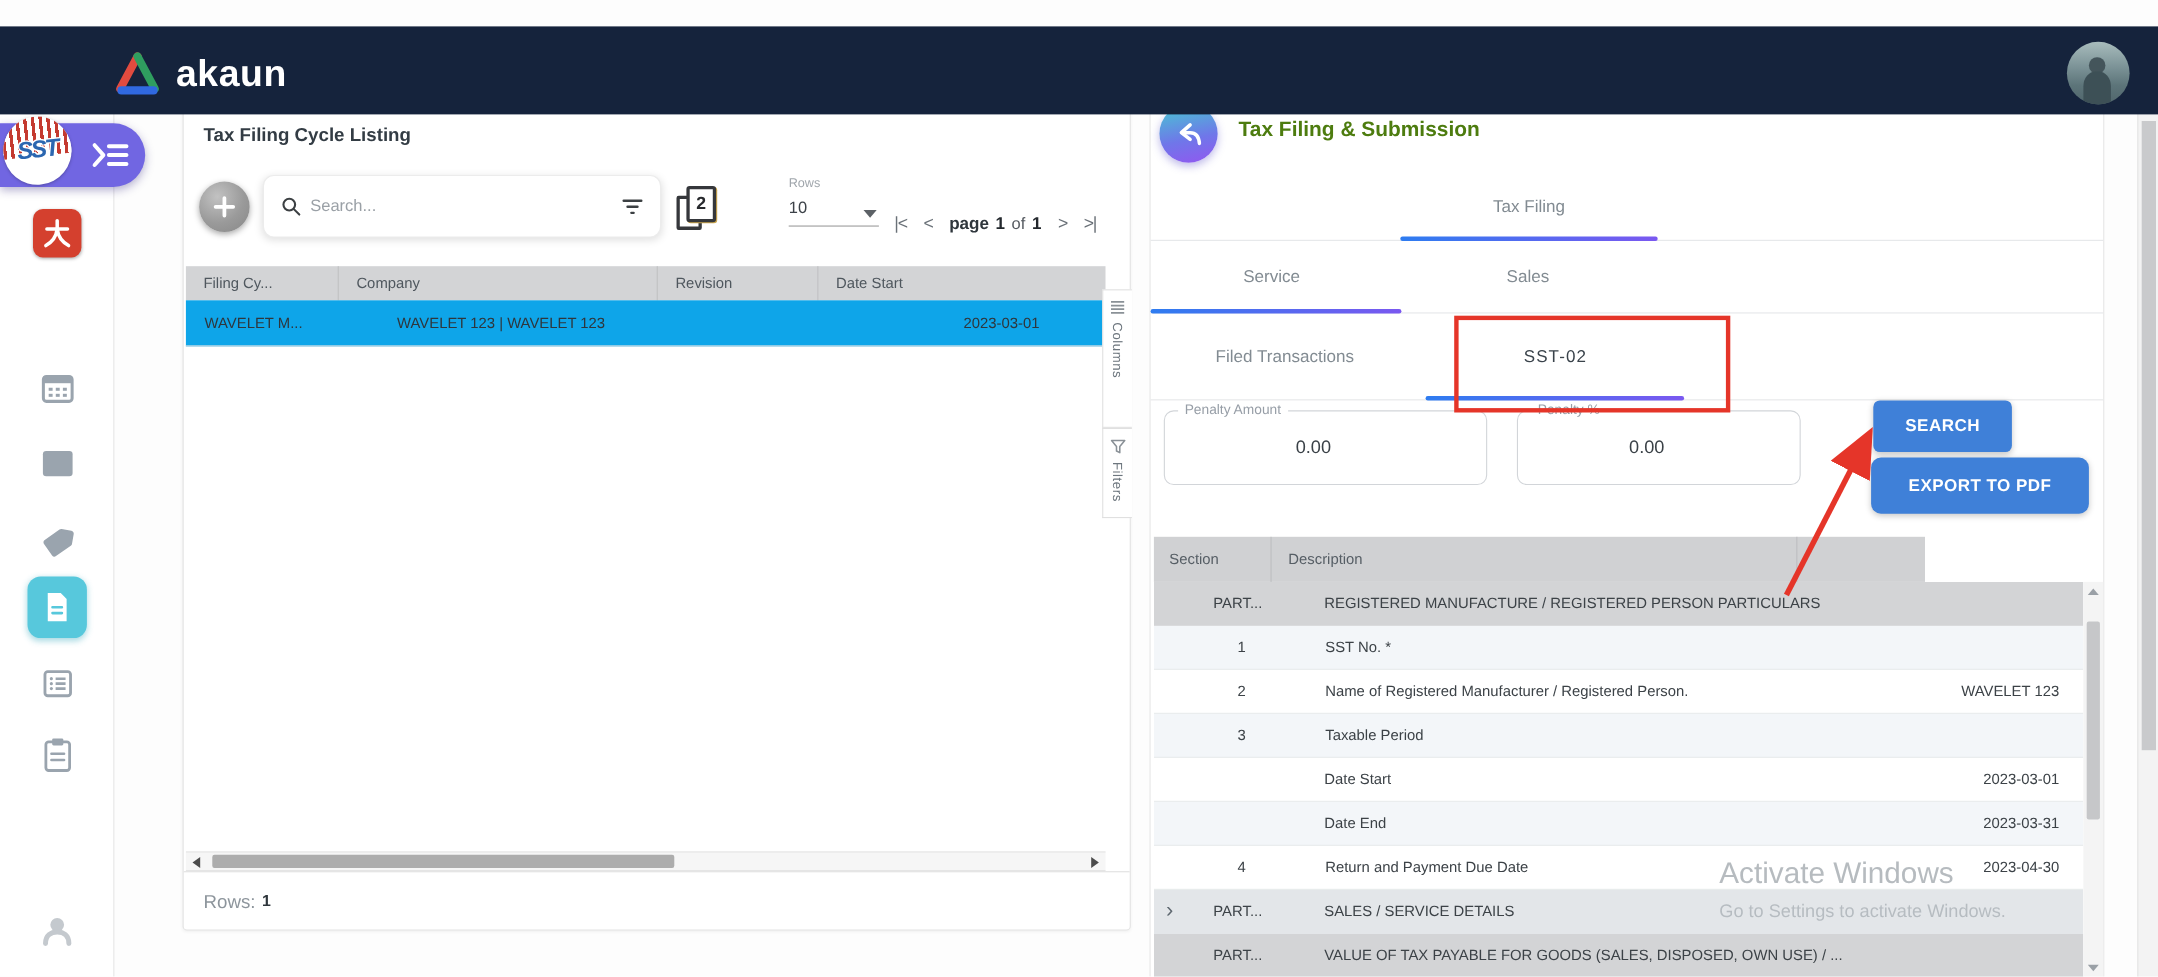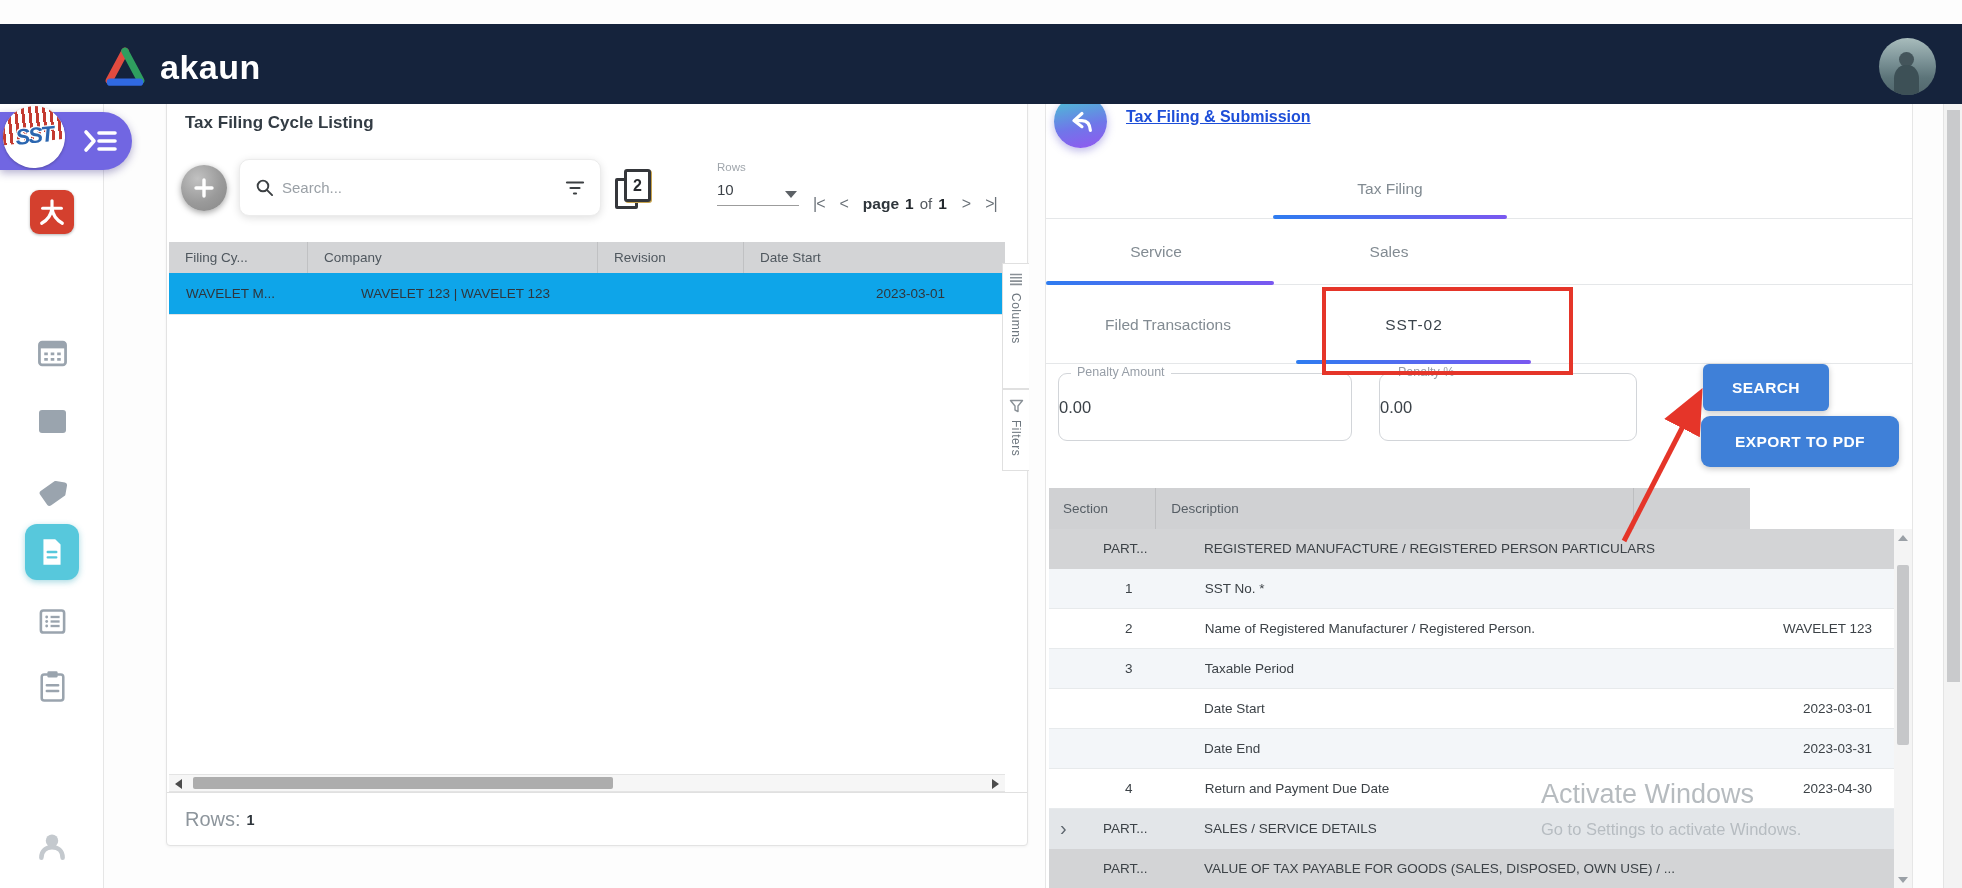--- a/index.html
+++ b/index.html
@@ -78,34 +78,34 @@
   .lt-c3 { width:146px; }
   .lt-c4 { width:261px; text-align:right; padding-right:60px; }
 
   .lt-hscroll { position:absolute; left:2px; top:681px; width:836px; height:18px; background:#f6f6f6;
                 border-top:1px solid #e4e4e4; border-bottom:1px solid #e4e4e4; }
   .hs-thumb { position:absolute; left:24px; top:2px; width:420px; height:12px; background:#adadad; border-radius:2px; cursor:pointer; }
   .hs-left, .hs-right { position:absolute; top:4px; width:0; height:0; border-top:5px solid transparent; border-bottom:5px solid transparent; cursor:pointer; }
   .hs-left { left:6px; border-right:7px solid #4c4c4c; }
   .hs-right { right:6px; border-left:7px solid #4c4c4c; }
   .lt-footer { position:absolute; left:0; top:699px; width:860px; height:54px; border-top:1px solid #e0e0e0; display:flex; align-items:center; padding-left:18px; }
-  .ltf-label { font-size:20px; color:#8d959c; margin-right:6px; }
+  .ltf-label { font-size:17px; color:#8d959c; margin-right:6px; }
   .ltf-value { font-size:14.5px; color:#2f363c; font-weight:700; }
 
   .side-tab { position:absolute; left:835px; width:27px; background:#fff; border:1px solid #e0e0e0; border-right:none;
               display:flex; flex-direction:column; align-items:center; padding-top:9px; gap:7px; cursor:pointer; z-index:3; }
   .side-tab-cols { top:170px; height:126px; }
   .side-tab-filters { top:296px; height:82px; }
   .vtext { writing-mode:vertical-lr; font-size:12px; color:#6d767e; letter-spacing:.5px; }
 
   
   .back-btn { position:absolute; left:8px; top:6px; width:53px; height:53px; border-radius:50%;
               background:linear-gradient(168deg,#45cbd1 0%, #6f77e9 58%, #9257f0 100%);
               display:flex; align-items:center; justify-content:center; box-shadow:0 3px 8px rgba(90,80,200,.4); cursor:pointer; }
-  .rc-title { position:absolute; left:80px; top:19px; font-size:16px; font-weight:700; color:#1d4ed8;text-decoration:underline; }
+  .rc-title { position:absolute; left:80px; top:19px; font-size:19px; font-weight:700; color:#4d7c0f; }
   .tabrow { position:absolute; left:0; width:866px; border-bottom:1px solid #e5e7e9; }
   .tr1 { top:70px; height:60px; }
   .tr2 { top:130px; height:66px; }
   .tr3 { top:196px; height:79px; }
   .tab { position:absolute; text-align:center; font-size:15.5px; color:#828b92; cursor:pointer; }
   .tr1 .tab { line-height:60px; } .tr2 .tab { line-height:66px; } .tr3 .tab { line-height:79px; }
   .tab.active-dark { color:#3a434b; letter-spacing:1px; }
   .t-details { left:30px; width:160px; }
   .t-taxfiling { left:254px; width:180px; }
   .t-service { left:30px; width:160px; }
@@ -117,21 +117,21 @@
   .ul1 { left:227px; width:234px; }
   .ul2 { left:0; width:228px; }
   .ul3 { left:250px; width:235px; }
   .red-rect { position:absolute; left:276px; top:198px; width:251px; height:88px; border:4px solid #e53529; z-index:8; pointer-events:none; }
 
   .field { position:absolute; height:68px; border:1.5px solid #d2d5d9; border-radius:9px; background:#fff; }
   .f1 { left:12px; top:284px; width:294px; }
   .f2 { left:333px; top:284px; width:258px; }
   .f-label { position:absolute; top:-9px; left:12px; background:#fff; padding:0 6px; font-size:12.5px; color:#979ea7; }
   .f-input { position:absolute; inset:0; width:100%; height:100%; border:none; outline:none; background:transparent;
-             text-align:left; padding-right:22px; font-size:16.5px; color:#3a4147; font-family:inherit; }
+             text-align:center; padding-right:22px; font-size:16.5px; color:#3a4147; font-family:inherit; }
   .btn { position:absolute; background:#3f80d8; color:#fff; font-weight:700; display:flex; align-items:center;
          justify-content:center; letter-spacing:.4px; cursor:pointer; box-shadow:0 2px 6px rgba(0,0,0,.22); z-index:5; }
   .btn-search { left:657px; top:275px; width:126px; height:47px; border-radius:6px; font-size:15.5px; }
   .btn-export { left:655px; top:327px; width:198px; height:51px; border-radius:9px; font-size:15.5px; }
 
   .rt-head { position:absolute; left:3px; top:399px; width:701px; height:41px; background:#d0d1d3; display:flex;
              font-size:13.5px; color:#565e65; align-items:center; }
   .rt-head > div { height:100%; line-height:41px; }
   .rt-hc1 { width:127px; padding-left:14px; border-right:1px solid #bdbec0; }
   .rt-hc2 { width:577px; padding-left:15px; border-right:1px solid #bdbec0; }
@@ -150,21 +150,21 @@
   .chev { position:absolute; left:11px; top:0; line-height:38px; font-size:20px; color:#5f6870; }
 
   .rt-scroll { position:absolute; left:848px; top:440px; width:18px; height:360px; background:#f4f4f4; }
   .rs-thumb { position:absolute; left:3px; top:36px; width:12px; height:180px; background:#c6c7c9; border-radius:2px; cursor:pointer; }
   .tri-up, .tri-down { position:absolute; left:50%; transform:translateX(-50%); width:0; height:0;
                        border-left:5px solid transparent; border-right:5px solid transparent; cursor:pointer; }
   .tri-up { top:6px; border-bottom:6px solid #9aa0a6; }
   .tri-down { bottom:6px; border-top:6px solid #9aa0a6; }
 
   .anno-arrow { position:absolute; left:540px; top:280px; width:150px; height:185px; z-index:9; pointer-events:none; }
-  .watermark { position:absolute; left:495px; top:690px; z-index:7; pointer-events:none; }
+  .watermark { position:absolute; left:517px; top:690px; z-index:7; pointer-events:none; }
   .wm1 { font-size:27px; color:#aab0b5; opacity:.85; }
   .wm2 { font-size:16.5px; color:#b2b8bd; opacity:.9; margin-top:10px; }
 
   
   .pg-scroll { position:absolute; right:0; top:86px; width:19px; bottom:0; background:#f3f3f3; border-left:1px solid #e4e4e4; z-index:10; }
   .pg-scroll .tri-up { top:8px; border-bottom:6px solid #7a7a7a; }
   .pg-thumb { position:absolute; left:3px; top:24px; width:13px; height:572px; background:#c9cacc; cursor:pointer; }
 </style>
 </head>
 <body>

